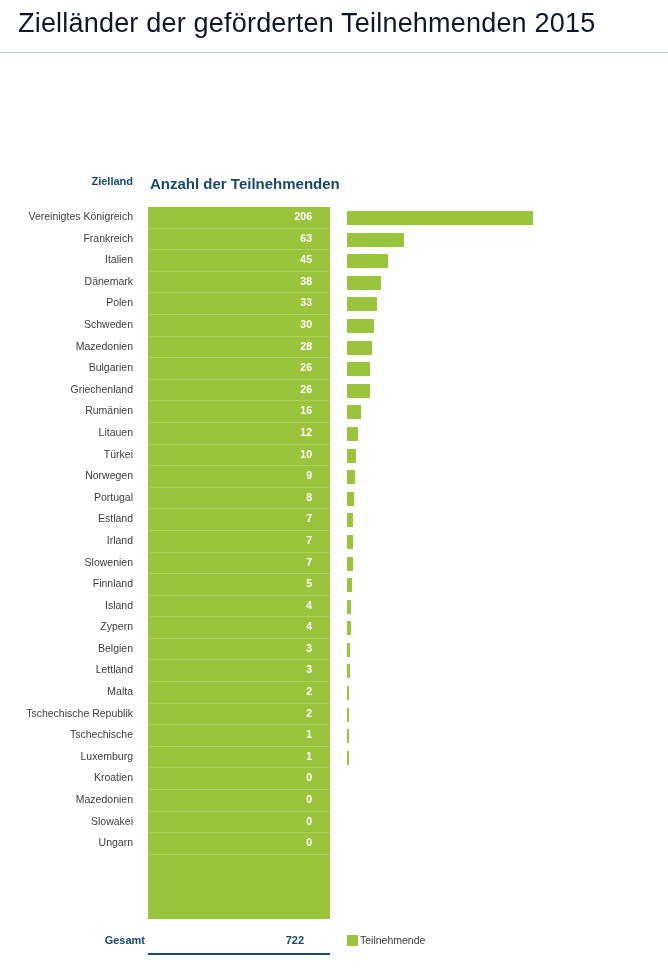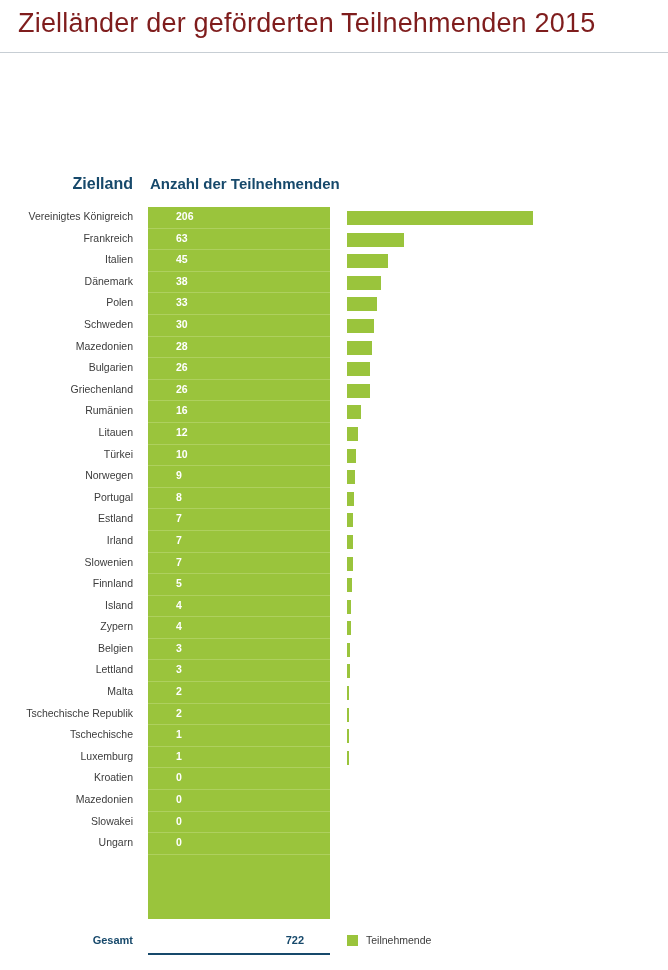--- a/index.html
+++ b/index.html
@@ -15,41 +15,41 @@
     position: relative;
     overflow: hidden;
   }
 
   
   .title {
     position: absolute;
     left: 18px;
     top: 8px;
     font-size: 27px;
-    color: #7f1d1d;
+    color: #0f172a;
     letter-spacing: 0.2px;
     white-space: nowrap;
   }
   .title-rule {
     position: absolute;
     left: 0;
     top: 52px;
     width: 668px;
     height: 1px;
     background: #c7ced4;
   }
 
   
   .col-head-country {
     position: absolute;
     left: 0;
     top: 175px;
     width: 133px;
     text-align: right;
-    font-size: 16px;
+    font-size: 11px;
     font-weight: bold;
     color: #17496b;
   }
   .col-head-count {
     position: absolute;
     left: 150px;
     top: 175px;
     font-size: 15px;
     font-weight: bold;
     color: #17496b;
@@ -91,24 +91,24 @@
     text-align: right;
     font-size: 10.5px;
     color: #3c3c3c;
     white-space: nowrap;
   }
   .row-value {
     position: absolute;
     left: 148px;
     top: 3px;
     width: 164px;
+    text-align: right;
     font-size: 10.5px;
     font-weight: bold;
     color: #ffffff;
-    padding-left: 28px;
   }
   .row-sep {
     position: absolute;
     left: 148px;
     bottom: 0;
     width: 182px;
     height: 1px;
     background: #aed05e;
   }
   .bar-track {
@@ -126,20 +126,21 @@
   
   .total-label {
     position: absolute;
     left: 0;
     top: 934px;
     width: 133px;
     text-align: right;
     font-size: 11px;
     font-weight: bold;
     color: #17496b;
+    padding-left: 12px;
   }
   .total-value {
     position: absolute;
     left: 140px;
     top: 934px;
     width: 164px;
     text-align: right;
     font-size: 11px;
     font-weight: bold;
     color: #17496b;
@@ -151,21 +152,21 @@
     width: 182px;
     height: 2px;
     background: #17496b;
   }
   .legend {
     position: absolute;
     left: 347px;
     top: 934px;
     display: flex;
     align-items: center;
-    gap: 8px;
+    gap: 2px;
   }
   .legend-swatch {
     width: 11px;
     height: 11px;
     background: #9ac43c;
     display: inline-block;
   }
   .legend-text {
     font-size: 10.5px;
     color: #3c3c3c;

